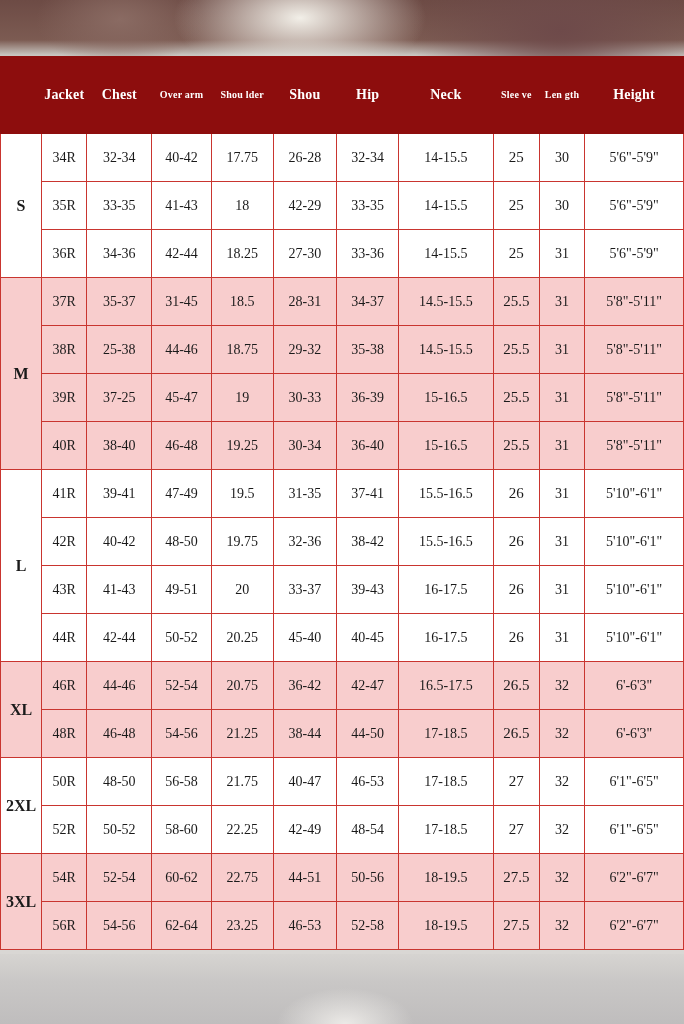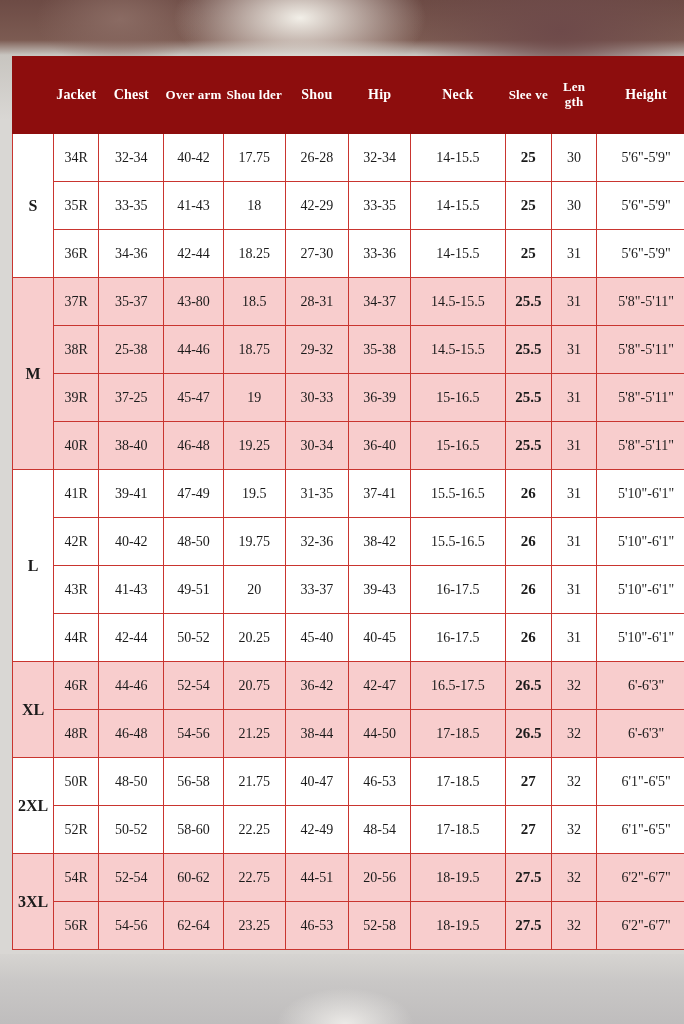--- a/index.html
+++ b/index.html
@@ -39,21 +39,21 @@
     left: 250px;
     bottom: 0;
     width: 190px;
     height: 62px;
     background: radial-gradient(ellipse 95px 50px at 50% 100%, #eceae7 0%, rgba(236,234,231,0) 72%);
     z-index: 0;
   }
 
   #table-wrap {
     position: absolute;
-    left: 12px;
+    left: 0;
     top: 56px;
     width: 644px;
     z-index: 2;
   }
 
   table {
     border-collapse: collapse;
     width: 684px;
     table-layout: fixed;
     background: #ffffff;
@@ -76,41 +76,41 @@
     font-weight: bold;
     font-size: 14px;
     border: 1px solid #8d0d0d;
     height: 72px;
     line-height: 1.15;
     text-align: center;
     vertical-align: middle;
     padding: 2px 1px;
     letter-spacing: 0.2px;
   }
-  thead th.narrow { font-size: 13px; text-align: center; }
+  thead th.narrow { font-size: 10px; text-align: center; }
 
   tbody td {
     border: 1px solid #c9352f;
     text-align: center;
     vertical-align: middle;
     font-size: 14px;
     color: #1a1a1a;
     height: 47px;
     padding: 0 1px;
     background: #ffffff;
   }
   tbody tr.pink td { background: #f8cdcd; }
   tbody td.size-cell {
     font-size: 16px;
     font-weight: bold;
     color: #1a1a1a;
     background: #ffffff;
   }
   tbody tr.pink td.size-cell { background: #f8cdcd; }
-  tbody td.sleeve-cell { font-weight: bold; font-size: 15px; }
+  tbody td.sleeve-cell { font-weight: normal; font-size: 15px; }
   tbody td.jacket-cell { font-size: 14px; font-family: Liberation Serif, serif; }
   tbody td.height-cell { font-size: 14px; }
 </style>
 </head>
 <body>
 
 <div id="backdrop"></div>
 <div id="backdrop-bottom"></div>
 <div id="backdrop-figure"></div>
 
@@ -179,21 +179,21 @@
           <td>33-36</td>
           <td>14-15.5</td>
           <td class="sleeve-cell">25</td>
           <td>31</td>
           <td class="height-cell">5'6"-5'9"</td>
         </tr>
         <tr class="pink">
           <td class="size-cell" rowspan="4">M</td>
           <td class="jacket-cell">37R</td>
           <td>35-37</td>
-          <td>43-80</td>
+          <td>31-45</td>
           <td>18.5</td>
           <td>28-31</td>
           <td>34-37</td>
           <td>14.5-15.5</td>
           <td class="sleeve-cell">25.5</td>
           <td>31</td>
           <td class="height-cell">5'8"-5'11"</td>
         </tr>
         <tr class="pink">
           <td class="jacket-cell">38R</td>
@@ -330,21 +330,21 @@
           <td>32</td>
           <td class="height-cell">6'1"-6'5"</td>
         </tr>
         <tr class="pink">
           <td class="size-cell" rowspan="2">3XL</td>
           <td class="jacket-cell">54R</td>
           <td>52-54</td>
           <td>60-62</td>
           <td>22.75</td>
           <td>44-51</td>
-          <td>20-56</td>
+          <td>50-56</td>
           <td>18-19.5</td>
           <td class="sleeve-cell">27.5</td>
           <td>32</td>
           <td class="height-cell">6'2"-6'7"</td>
         </tr>
         <tr class="pink">
           <td class="jacket-cell">56R</td>
           <td>54-56</td>
           <td>62-64</td>
           <td>23.25</td>

